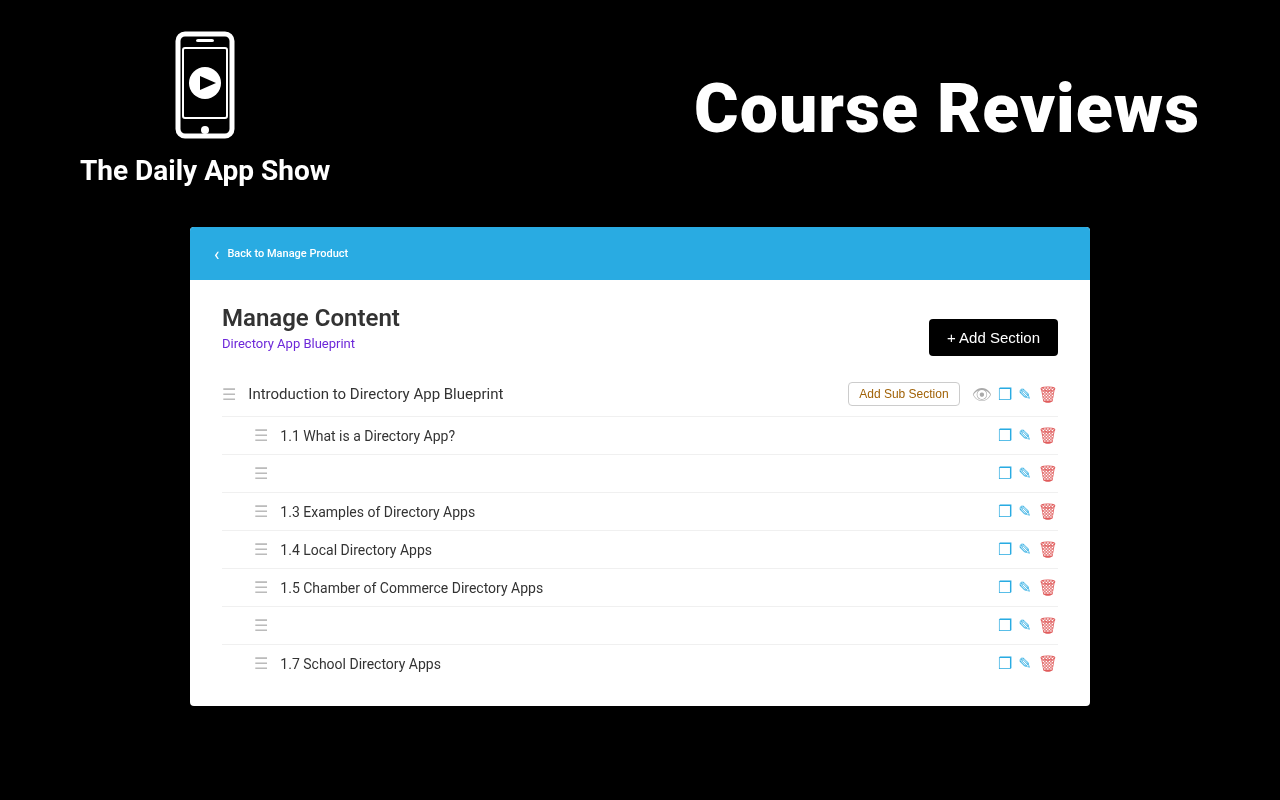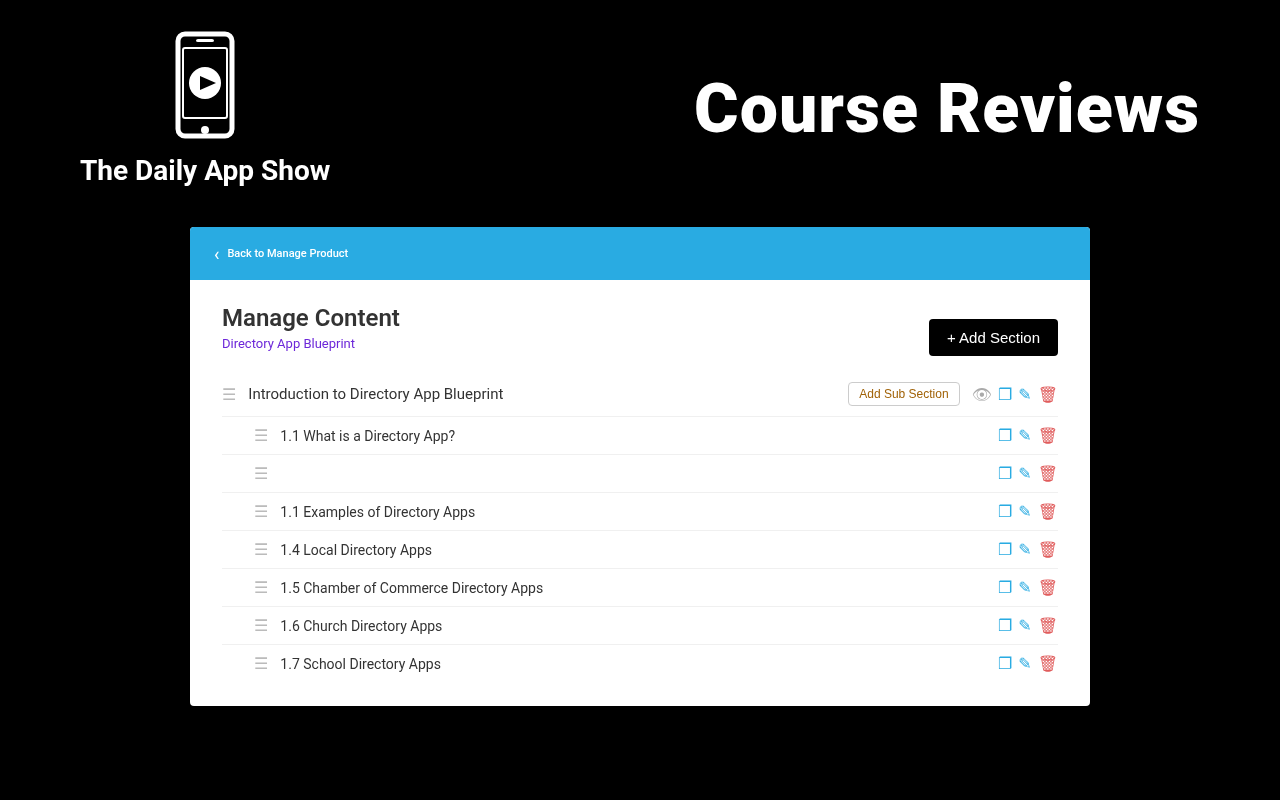--- a/index.html
+++ b/index.html
@@ -270,21 +270,21 @@
         <span class="drag-handle">☰</span>
         <div class="row-actions">
           <span class="action-icon icon-copy">❐</span>
           <span class="action-icon icon-edit">✎</span>
           <span class="action-icon icon-delete">🗑</span>
         </div>
       </div>
 
       <div class="sub-row">
         <span class="drag-handle">☰</span>
-        <span class="section-title-sub">1.1 Examples of Directory Apps</span>
+        <span class="section-title-sub">1.3 Examples of Directory Apps</span>
         <div class="row-actions">
           <span class="action-icon icon-copy">❐</span>
           <span class="action-icon icon-edit">✎</span>
           <span class="action-icon icon-delete">🗑</span>
         </div>
       </div>
 
       <div class="sub-row">
         <span class="drag-handle">☰</span>
         <span class="section-title-sub">1.4 Local Directory Apps</span>
@@ -300,21 +300,20 @@
         <span class="section-title-sub">1.5 Chamber of Commerce Directory Apps</span>
         <div class="row-actions">
           <span class="action-icon icon-copy">❐</span>
           <span class="action-icon icon-edit">✎</span>
           <span class="action-icon icon-delete">🗑</span>
         </div>
       </div>
 
       <div class="sub-row">
         <span class="drag-handle">☰</span>
-        <span class="section-title-sub">1.6 Church Directory Apps</span>
         <div class="row-actions">
           <span class="action-icon icon-copy">❐</span>
           <span class="action-icon icon-edit">✎</span>
           <span class="action-icon icon-delete">🗑</span>
         </div>
       </div>
 
       <div class="sub-row">
         <span class="drag-handle">☰</span>
         <span class="section-title-sub">1.7 School Directory Apps</span>

